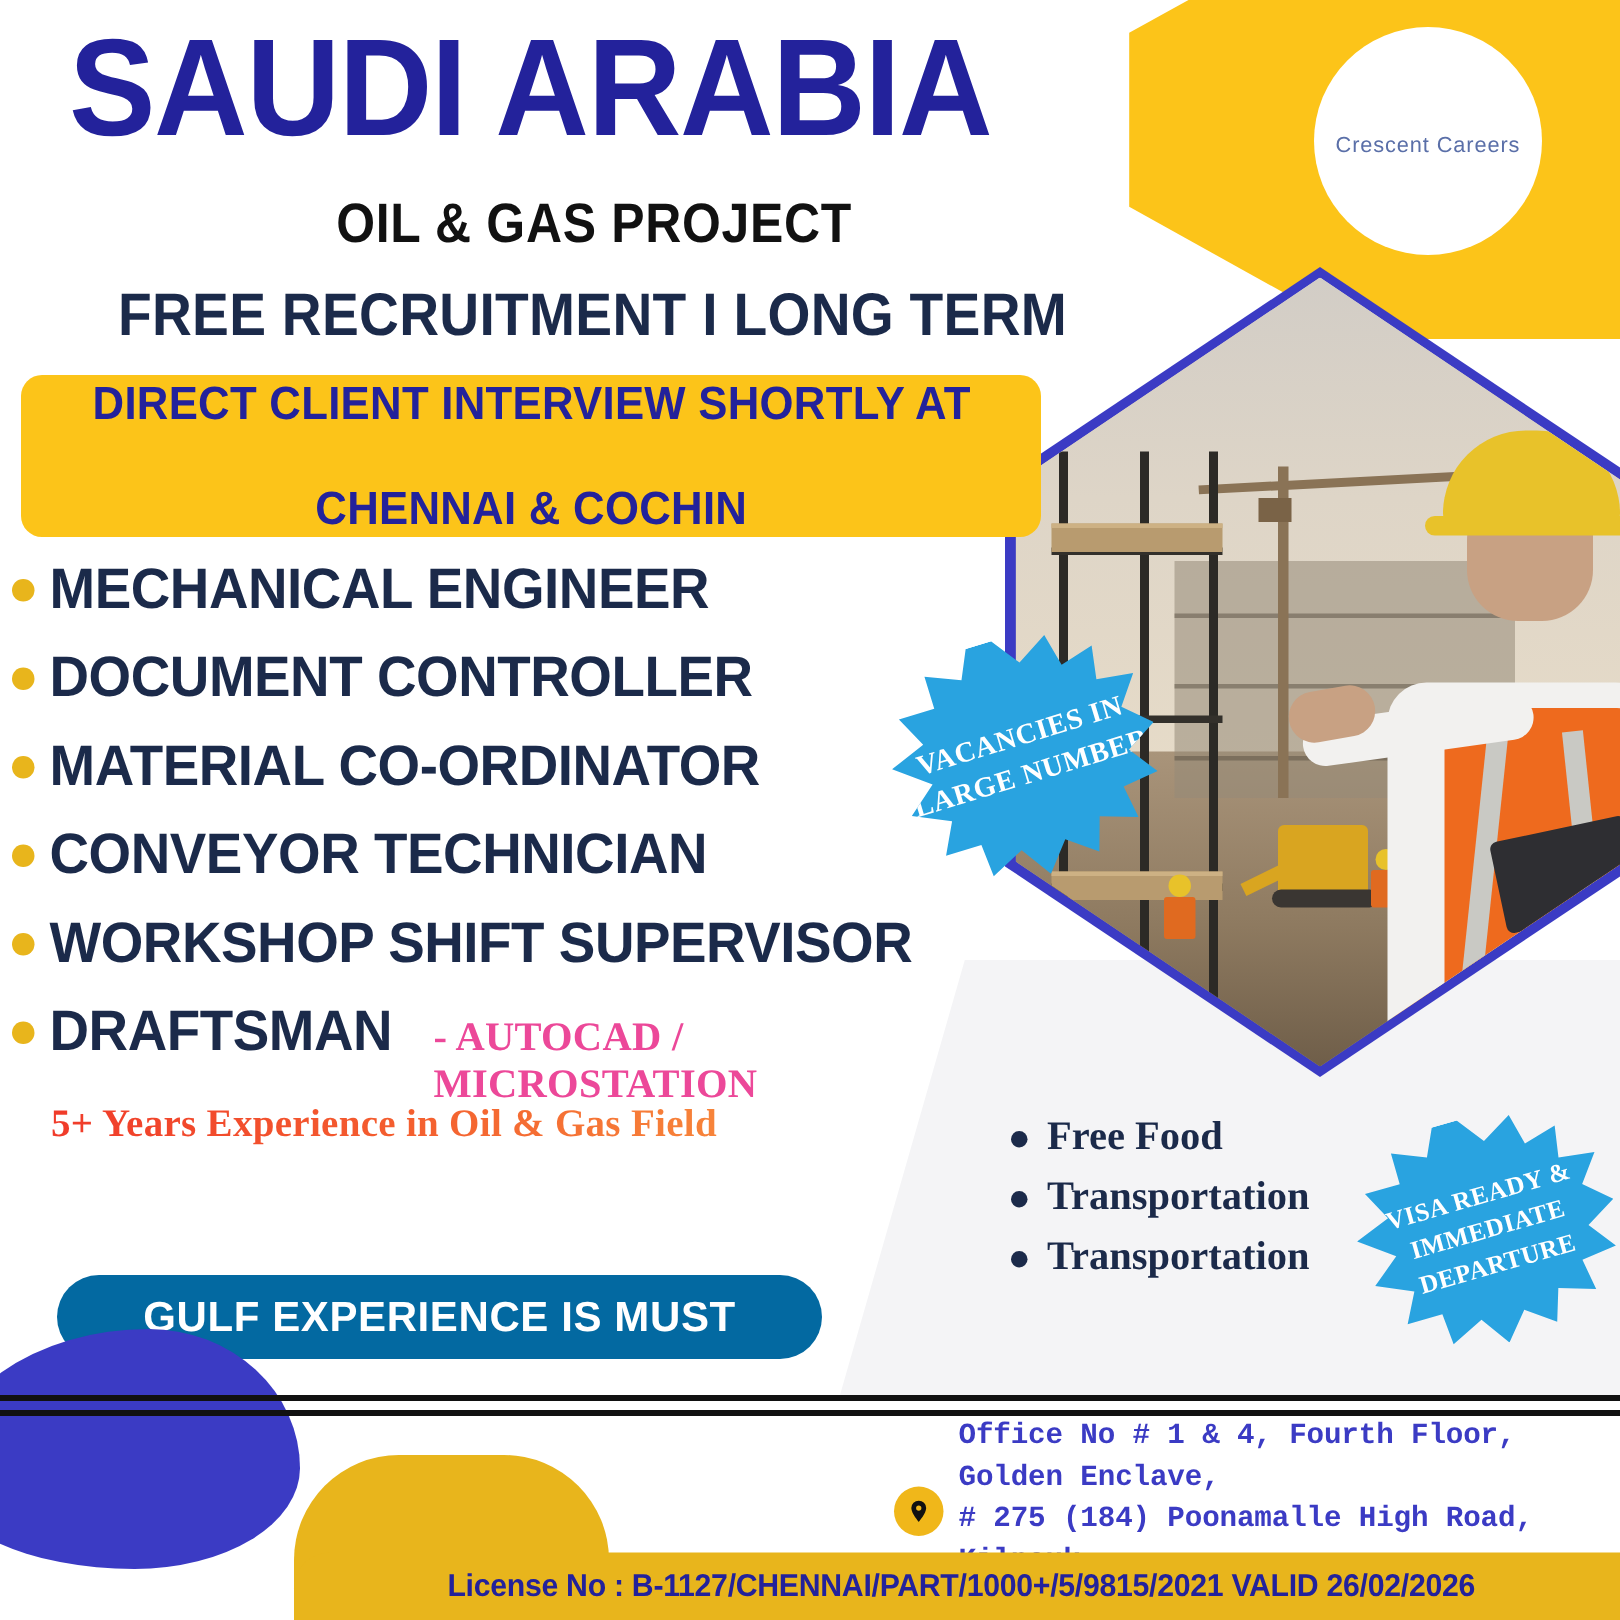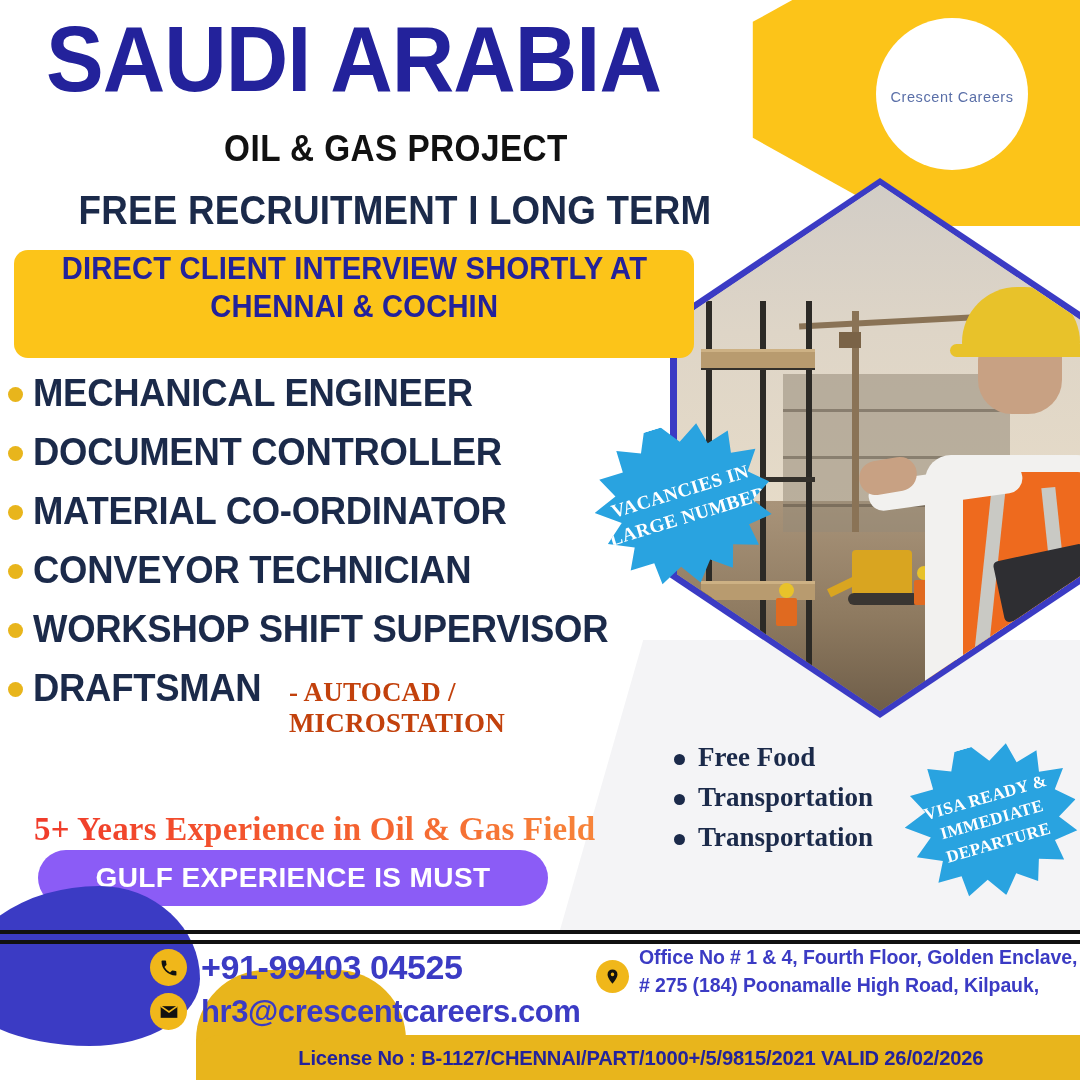--- a/index.html
+++ b/index.html
@@ -142,21 +142,21 @@
   .recruit{
     position:absolute;left:40px;top:188px;width:710px;text-align:center;
     font-size:40px;font-weight:bold;color:#1B2A4A;letter-spacing:.2px;
     transform:scaleX(.92);transform-origin:center;
   }
 
   
   .banner{
     position:absolute;left:14px;top:250px;width:680px;height:108px;
     background:#FCC419;border-radius:14px;
-    display:flex;flex-direction:column;align-items:center;justify-content:flex-start;
+    display:flex;flex-direction:column;align-items:center;justify-content:space-between;
   }
   .banner div{
     font-size:31px;font-weight:bold;color:#23229B;line-height:1.22;
     letter-spacing:.2px;transform:scaleX(.94);
   }
 
   
   .jobs{position:absolute;left:8px;top:372px;width:650px;}
   .job{
     display:flex;align-items:baseline;gap:10px;
@@ -164,35 +164,35 @@
   }
   .job .dot{
     width:15px;height:15px;border-radius:50%;background:#E8B51C;flex:0 0 auto;
     position:relative;top:-4px;
   }
   .job .ttl{
     font-size:38px;font-weight:bold;color:#1B2A4A;letter-spacing:-.3px;
     transform:scaleX(.96);transform-origin:left center;white-space:nowrap;
   }
   .job .sub{
-    font-size:27px;color:#c2410c;margin-left:8px;
+    font-size:27px;color:#ec4899;margin-left:8px;
     font-family:"Liberation Serif",serif;font-weight:bold;letter-spacing:.2px;
   }
 
   .exp{
-    position:absolute;left:34px;top:811px;
-    font-size:33px;font-weight:bold;
+    position:absolute;left:34px;top:734px;
+    font-size:26px;font-weight:bold;
     font-family:"Liberation Serif",serif;
     background:linear-gradient(90deg,#F03B2A 0%,#F4602F 55%,#F7843A 100%);
     -webkit-background-clip:text;background-clip:text;color:transparent;
     letter-spacing:.2px;
   }
   .gulf{
     position:absolute;left:38px;top:850px;width:510px;height:56px;
-    background:#8b5cf6;border-radius:30px;
+    background:#0369a1;border-radius:30px;
     display:flex;align-items:center;justify-content:center;
   }
   .gulf span{font-size:28px;font-weight:bold;color:#ffffff;letter-spacing:.4px;}
 
   
   .benefits{position:absolute;left:628px;top:726px;width:300px;}
   .benefits li{
     list-style:none;font-size:27px;color:#1B2A4A;
     font-family:"Liberation Serif",serif;font-weight:bold;
     margin-bottom:9px;position:relative;padding-left:30px;
@@ -236,21 +236,21 @@
   .rule1{position:absolute;left:0;top:930px;width:1080px;height:4px;background:#111111;}
   .rule2{position:absolute;left:0;top:940px;width:1080px;height:4px;background:#111111;}
   .contact{position:absolute;left:150px;top:948px;}
   .crow{display:flex;align-items:center;gap:14px;margin-bottom:6px;}
   .cicon{
     width:37px;height:37px;border-radius:50%;background:#F0B71A;
     display:flex;align-items:center;justify-content:center;flex:0 0 auto;
   }
   .ctext{font-size:34px;font-weight:bold;color:#3B3BC4;letter-spacing:-.4px;}
   .ctext.mail{font-size:31px;}
-  .addr{position:absolute;left:596px;top:944px;display:flex;gap:10px;align-items:flex-start;}
+  .addr{position:absolute;left:596px;top:944px;display:flex;gap:10px;align-items:center;font-family:Liberation Mono, monospace;}
   .pin{
     width:33px;height:33px;border-radius:50%;background:#F0B71A;flex:0 0 auto;
     display:flex;align-items:center;justify-content:center;margin-top:16px;
   }
   .addr-lines div{
     font-size:19.5px;font-weight:bold;color:#3B3BC4;line-height:1.42;letter-spacing:-.1px;
   }
   .license{
     position:absolute;left:196px;top:1035px;width:890px;height:45px;
     background:#E8B51C;border-radius:24px 0 0 0;
@@ -379,39 +379,20 @@
   <div class="burst b2">
     <span>VISA READY &amp; IMMEDIATE DEPARTURE</span>
   </div>
 
   <div class="blue-blob"></div>
   <div class="yellow-blob"></div>
 
   <div class="rule1"></div>
   <div class="rule2"></div>
 
-  <div class="contact">
-    <div class="crow">
-      <span class="cicon">
-        <svg width="20" height="20" viewBox="0 0 24 24" fill="#111">
-            <path d="M6.6 10.8a15 15 0 0 0 6.6 6.6l2.2-2.2a1 1 0 0 1 1-.25 11 11 0 0 0 3.5.56 1 1 0 0 1 1 1V20a1 1 0 0 1-1 1A17 17 0 0 1 3 4a1 1 0 0 1 1-1h3.5a1 1 0 0 1 1 1 11 11 0 0 0 .56 3.5 1 1 0 0 1-.25 1z"></path>
-          </svg>
-      </span>
-      <span class="ctext">+91-99403 04525</span>
-    </div>
-    <div class="crow">
-      <span class="cicon">
-        <svg width="20" height="20" viewBox="0 0 24 24" fill="#111">
-            <path d="M2 5h20v14H2z" fill="#111"></path>
-            <path d="M2 5l10 7 10-7" stroke="#F0B71A" stroke-width="2" fill="none"></path>
-          </svg>
-      </span>
-      <span class="ctext mail">hr3@crescentcareers.com</span>
-    </div>
-  </div>
 
   <div class="addr">
     <span class="pin">
       <svg width="17" height="17" viewBox="0 0 24 24" fill="#111">
           <path d="M12 2a7 7 0 0 0-7 7c0 5 7 13 7 13s7-8 7-13a7 7 0 0 0-7-7zm0 9.5A2.5 2.5 0 1 1 12 6.5a2.5 2.5 0 0 1 0 5z"></path>
         </svg>
     </span>
     <div class="addr-lines">
       <div>Office No # 1 &amp; 4, Fourth Floor, Golden Enclave,</div>
       <div># 275 (184) Poonamalle High Road, Kilpauk,</div>

